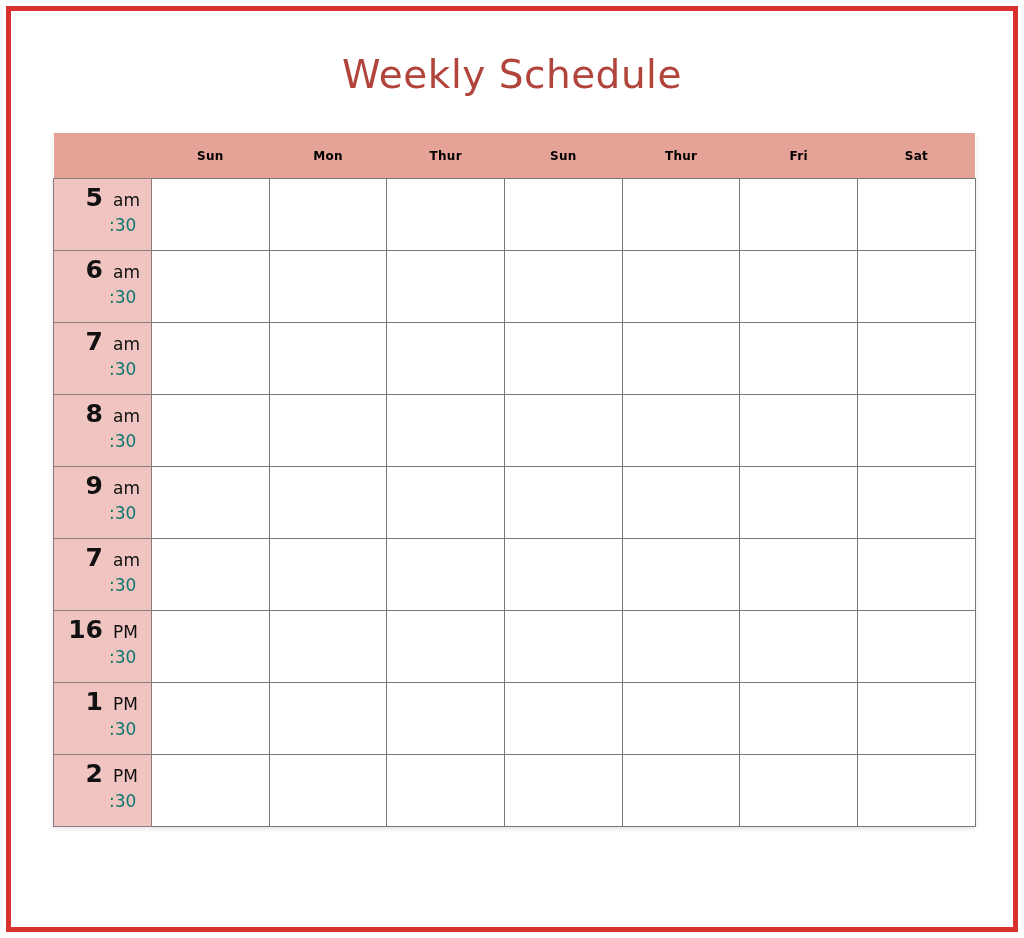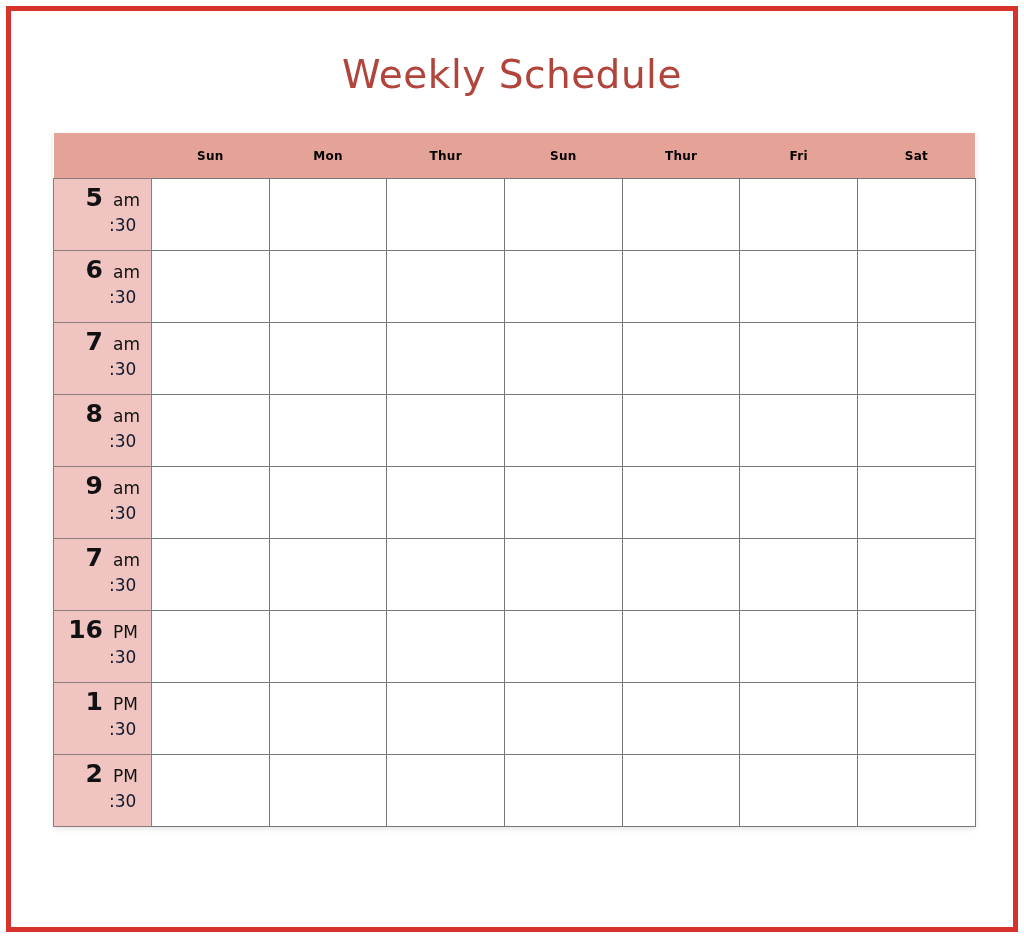--- a/index.html
+++ b/index.html
@@ -144,21 +144,21 @@
     display: inline-block;
   }
 
   .half-hour {
     position: absolute;
     right: 10px;
     top: 38px;
     font-family: "DejaVu Sans", sans-serif;
     font-size: 17px;
     font-weight: normal;
-    color: #0f172a;
+    color: #0f766e;
     line-height: 1;
     width: 32px;
     text-align: left;
   }
 </style>
 </head>
 <body>
 
 <div id="page-frame">
   <div class="page-inner">

